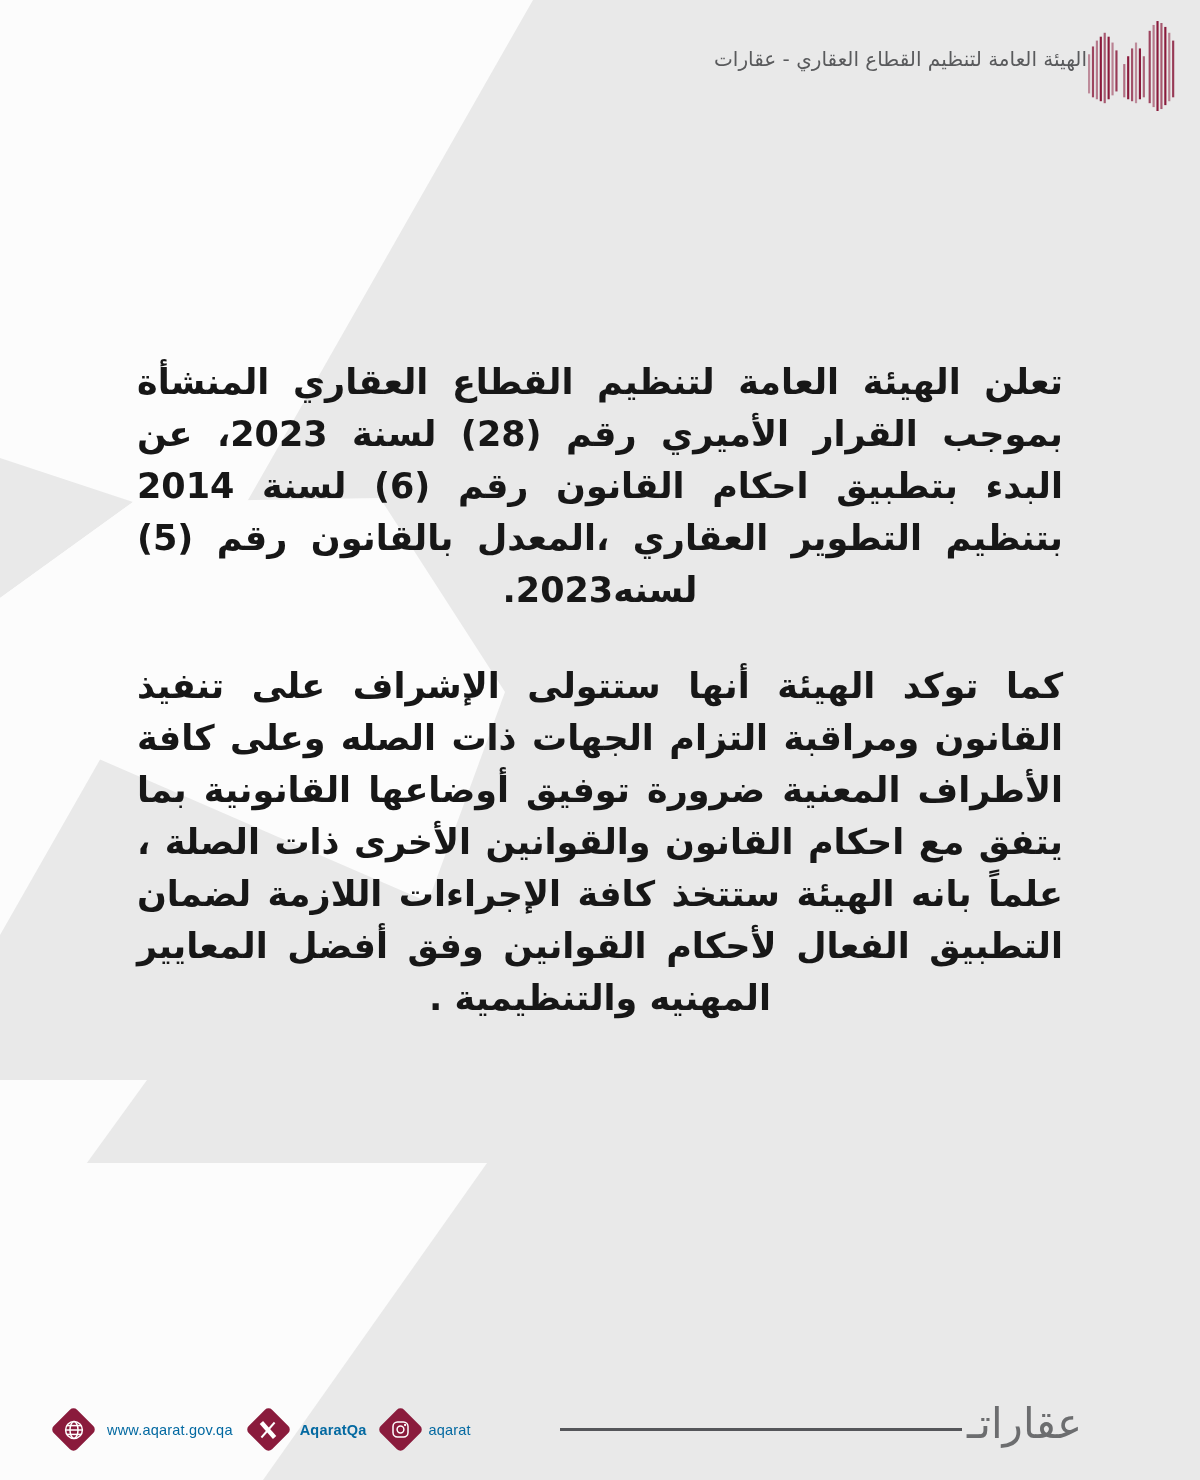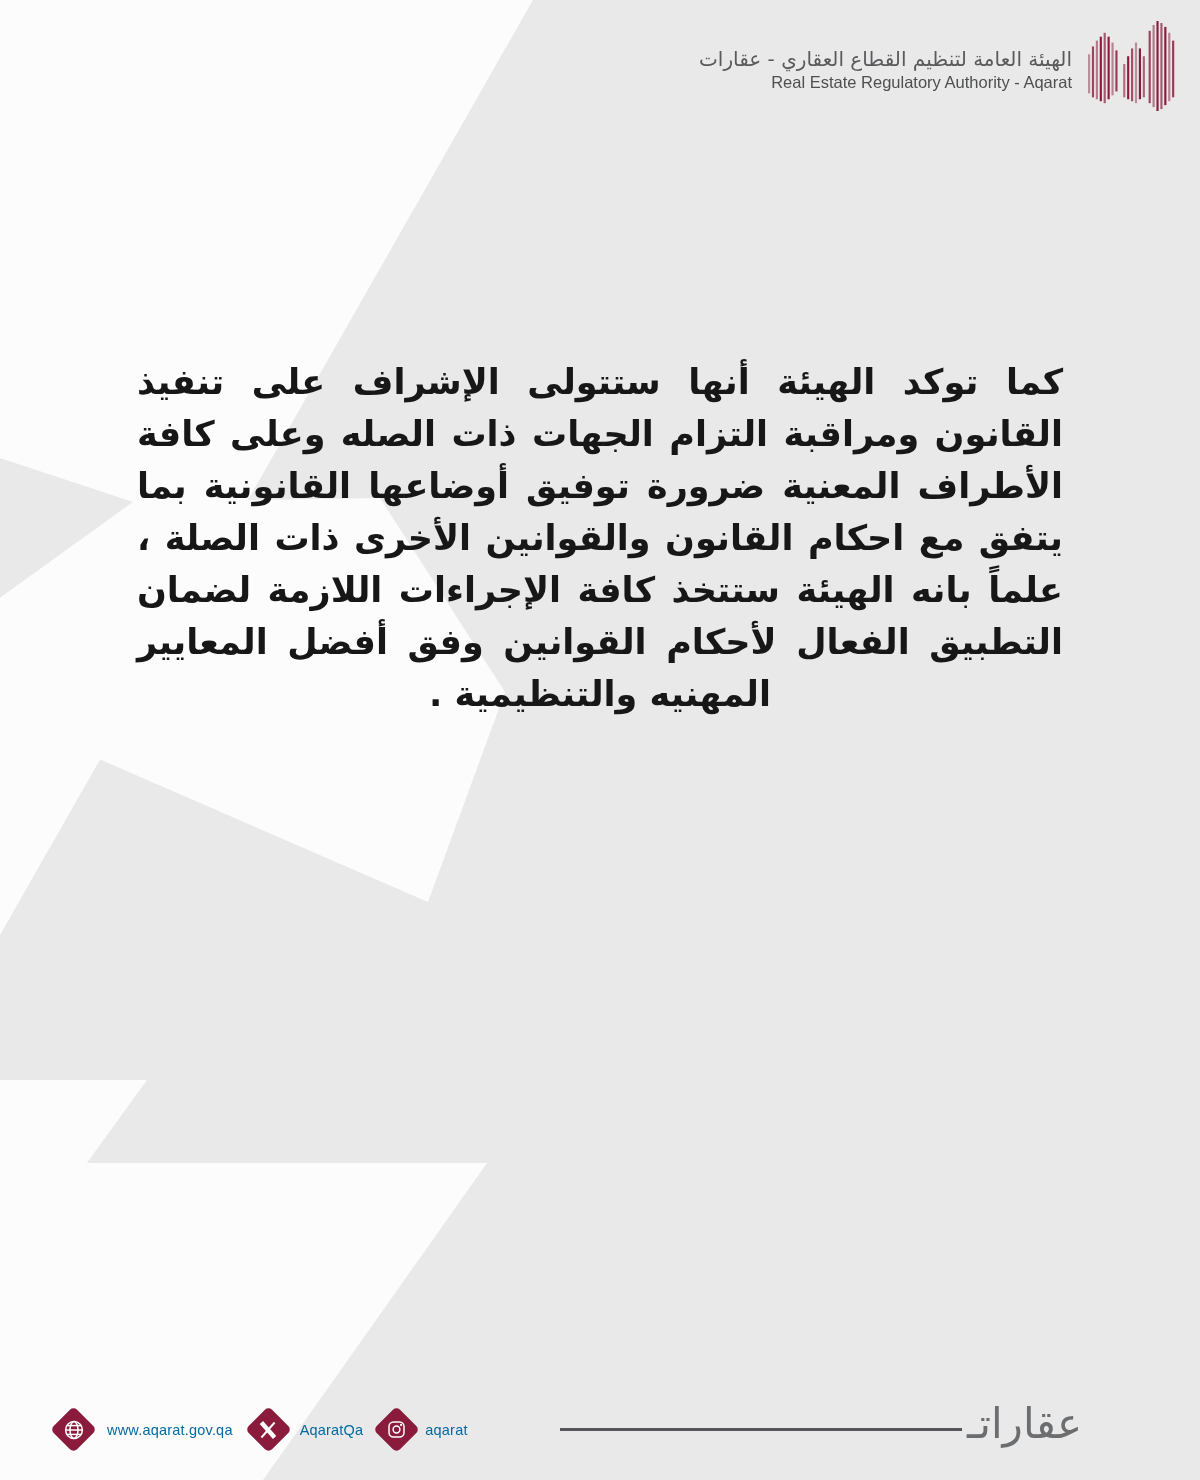--- a/index.html
+++ b/index.html
@@ -8,21 +8,21 @@
     width:1200px;height:1480px;
     background:#e9e9e9;
     overflow:hidden;
     font-family:"DejaVu Sans",sans-serif;
   }
   .bg{position:absolute;inset:0;width:100%;height:100%;display:block;}
 
   
   .header{
     position:absolute;top:20px;right:24px;
-    display:flex;align-items:flex-start;gap:16px;
+    display:flex;align-items:flex-start;gap:1px;
   }
   .header-titles{
     text-align:right;direction:rtl;margin-top:26px;
   }
   .header-title-ar{
     font-size:20px;color:#595a5c;line-height:1.3;
     font-family:"DejaVu Sans",sans-serif;
   }
   .header-title-en{
     direction:ltr;
@@ -61,21 +61,21 @@
     position:absolute;left:7px;top:7px;width:33px;height:33px;
     border-radius:5px;transform:rotate(45deg);
     background:#8a1b3c;
   }
   .glyph{position:relative;z-index:1;display:block;}
   .social-label{
     font-family:"Liberation Sans","DejaVu Sans",sans-serif;
     font-size:14.5px;color:#0369a1;letter-spacing:.2px;
     white-space:nowrap;
   }
-  .ml10{margin-left:10px;} .ml12{margin-left:12px;} .ml8{margin-left:8px;} .ml5{margin-left:5px;}
+  .ml10{margin-left:10px;} .ml12{margin-left:12px;} .ml8{margin-left:8px;font-weight:bold;} .ml5{margin-left:5px;}
   .footer-rule{
     position:absolute;left:560px;top:1428px;width:402px;height:3px;
     background:#55565a;
   }
   .wordmark{
     position:absolute;right:118px;top:1390px;
     direction:rtl;
     font-size:42px;line-height:56px;color:#6c6d6f;
     font-family:"DejaVu Sans",sans-serif;
     white-space:nowrap;
@@ -97,21 +97,20 @@
     <polygon points="133,502 380,498 505,692 428,902 0,716 0,598" fill="#fcfcfc"></polygon>
 
     <polygon points="0,1080 147,1080 0,1283" fill="#fcfcfc"></polygon>
 
     <polygon points="0,1163 487,1163 263,1480 0,1480" fill="#fcfcfc"></polygon>
   </svg>
 
   <header class="header">
     <div class="header-titles">
       <div class="header-title-ar">الهيئة العامة لتنظيم القطاع العقاري - عقارات</div>
-      <div class="header-title-en">Real Estate Regulatory Authority - Aqarat</div>
     </div>
     <svg class="logo-svg" width="88" height="94" viewBox="0 0 90 94" aria-hidden="true">
       <g fill="#8a1b3c">
         <rect x="0" y="34" width="2.2" height="40" opacity=".45"></rect>
         <rect x="4" y="26" width="2.2" height="52" opacity=".8"></rect>
         <rect x="8" y="20" width="2.2" height="60" opacity=".55"></rect>
         <rect x="12" y="16" width="2.2" height="66"></rect>
         <rect x="16" y="12" width="2.2" height="72" opacity=".7"></rect>
         <rect x="20" y="16" width="2.2" height="64"></rect>
         <rect x="24" y="22" width="2.2" height="54" opacity=".5"></rect>
@@ -127,20 +126,21 @@
         <rect x="70" y="0" width="2.2" height="92"></rect>
         <rect x="74" y="2" width="2.2" height="88" opacity=".7"></rect>
         <rect x="78" y="6" width="2.2" height="80"></rect>
         <rect x="82" y="12" width="2.2" height="70" opacity=".5"></rect>
         <rect x="86" y="20" width="2.2" height="58" opacity=".85"></rect>
       </g>
     </svg>
   </header>
 
   <main class="body-text">
+    <p>تعلن الهيئة العامة لتنظيم القطاع العقاري المنشأة بموجب القرار الأميري رقم (28) لسنة 2023، عن البدء بتطبيق احكام القانون رقم (6) لسنة 2014 بتنظيم التطوير العقاري ،المعدل بالقانون رقم (5) لسنه2023.</p>
     <p>كما توكد الهيئة أنها ستتولى الإشراف على تنفيذ القانون ومراقبة التزام الجهات ذات الصله وعلى كافة الأطراف المعنية ضرورة توفيق أوضاعها القانونية بما يتفق مع احكام القانون والقوانين الأخرى ذات الصلة ، علماً بانه الهيئة ستتخذ كافة الإجراءات اللازمة لضمان التطبيق الفعال لأحكام القوانين وفق أفضل المعايير المهنيه والتنظيمية .</p>
   </main>
 
   <footer>
     <div class="social-row">
 
       <div class="diamond-wrap">
         <span class="diamond"></span>
         <svg class="glyph" width="22" height="22" viewBox="0 0 22 22" aria-hidden="true">
           <g fill="none" stroke="#ffffff" stroke-width="1.5">

